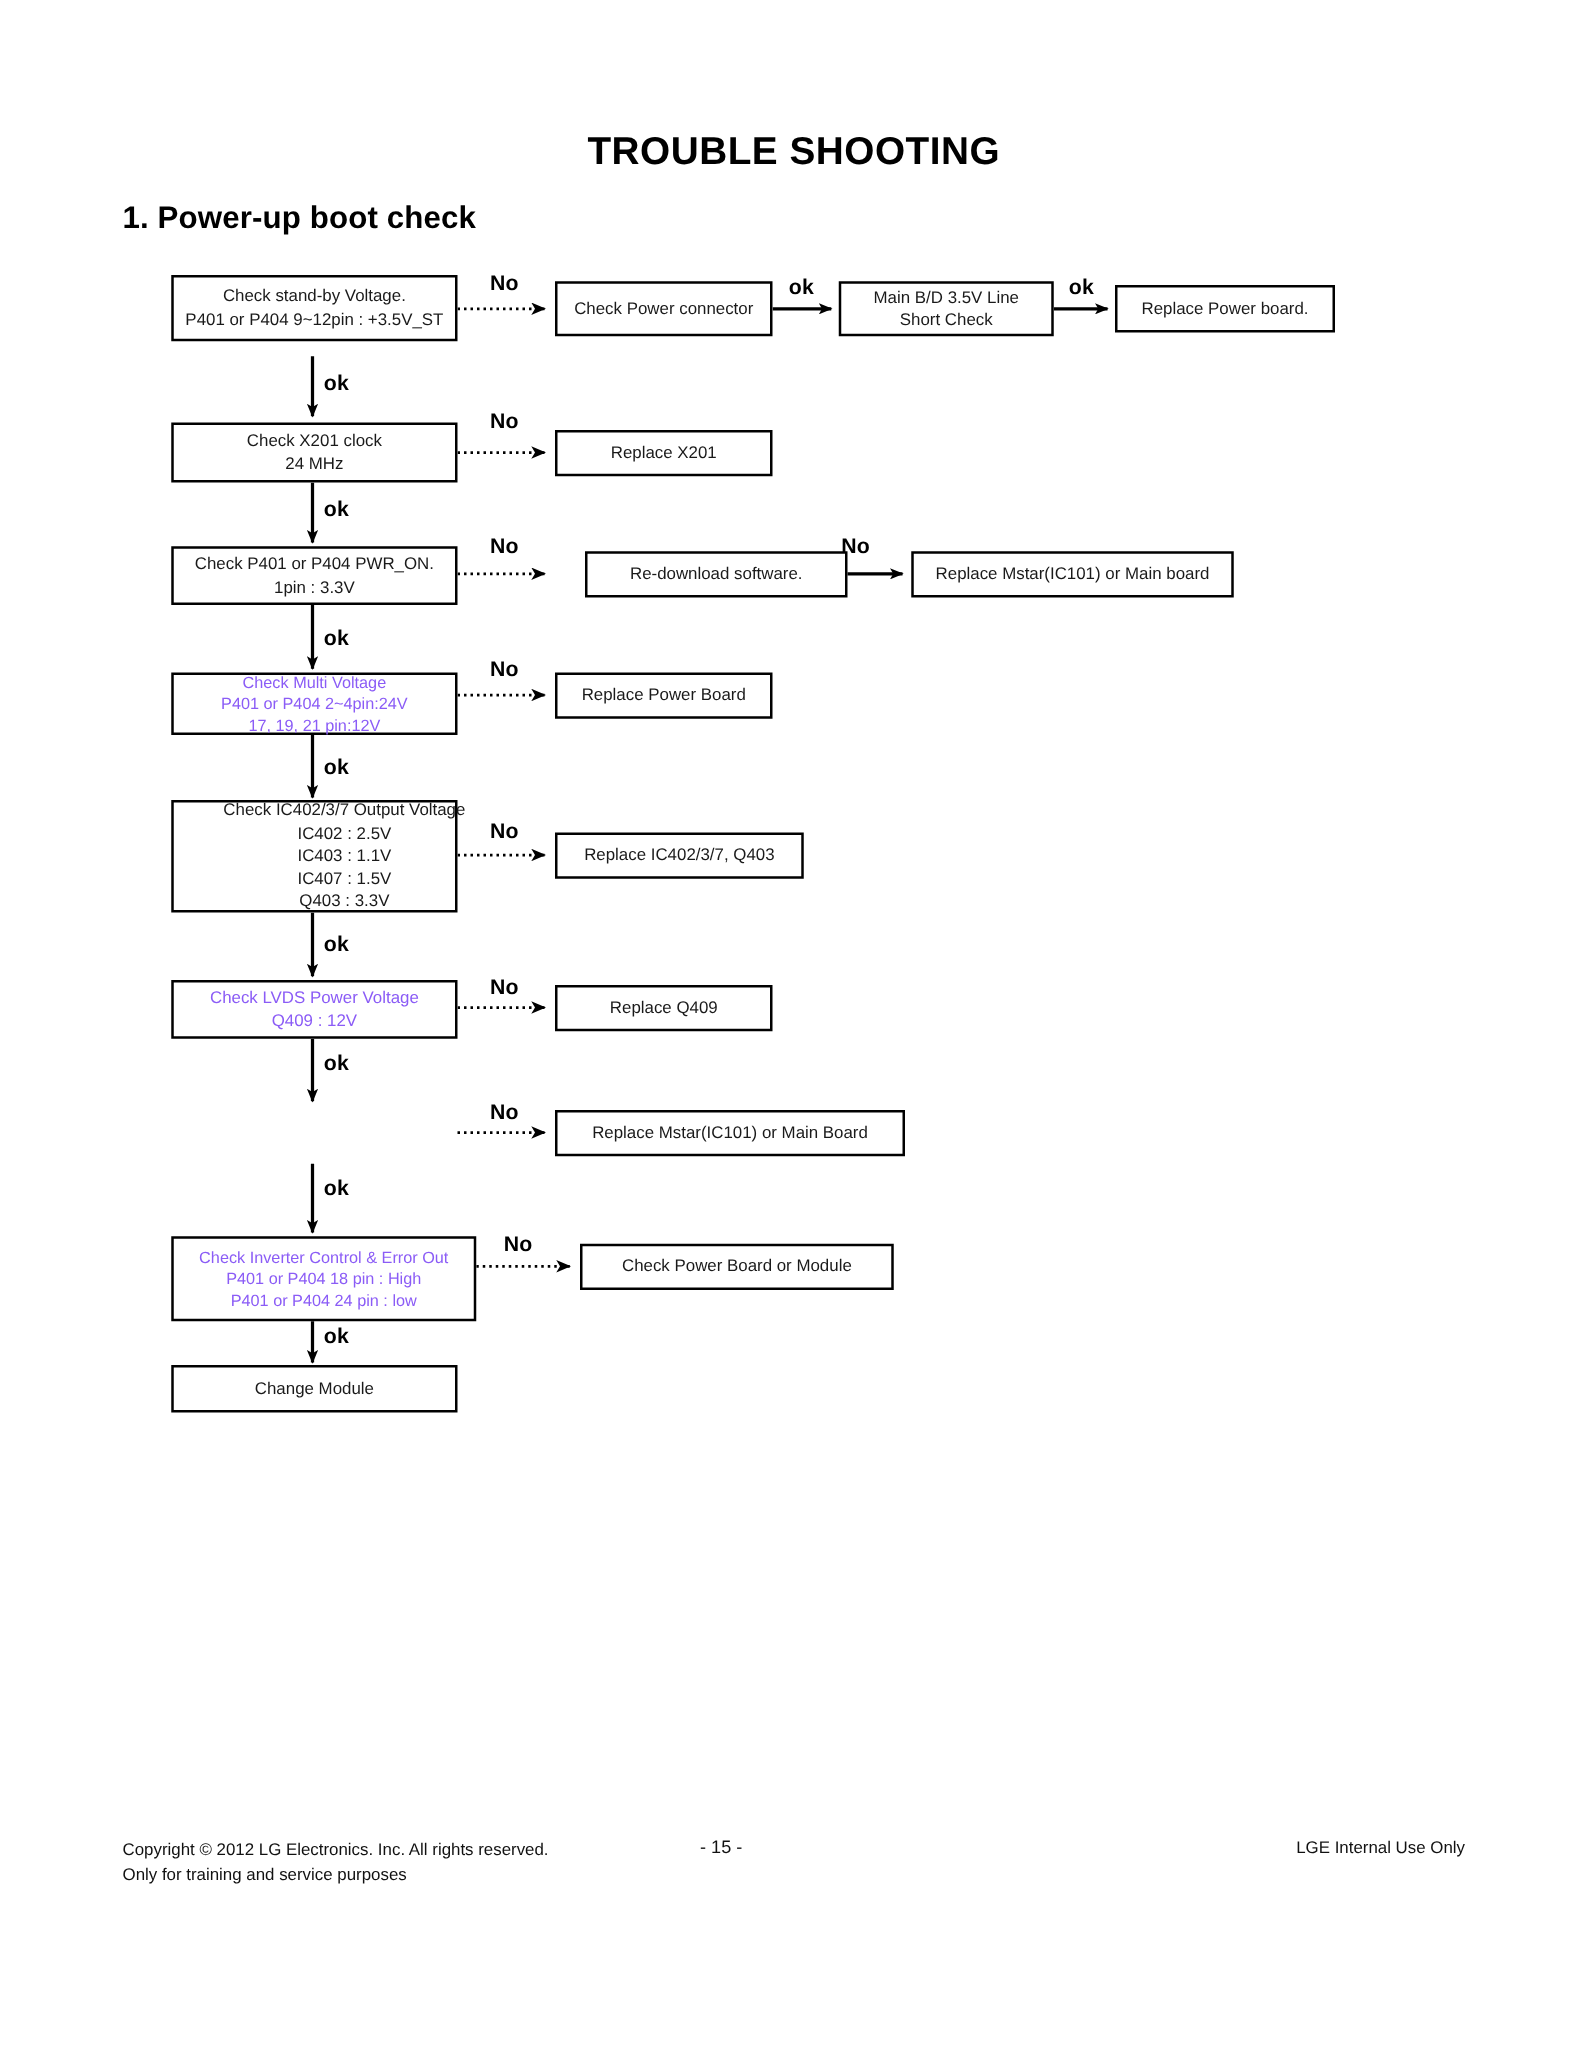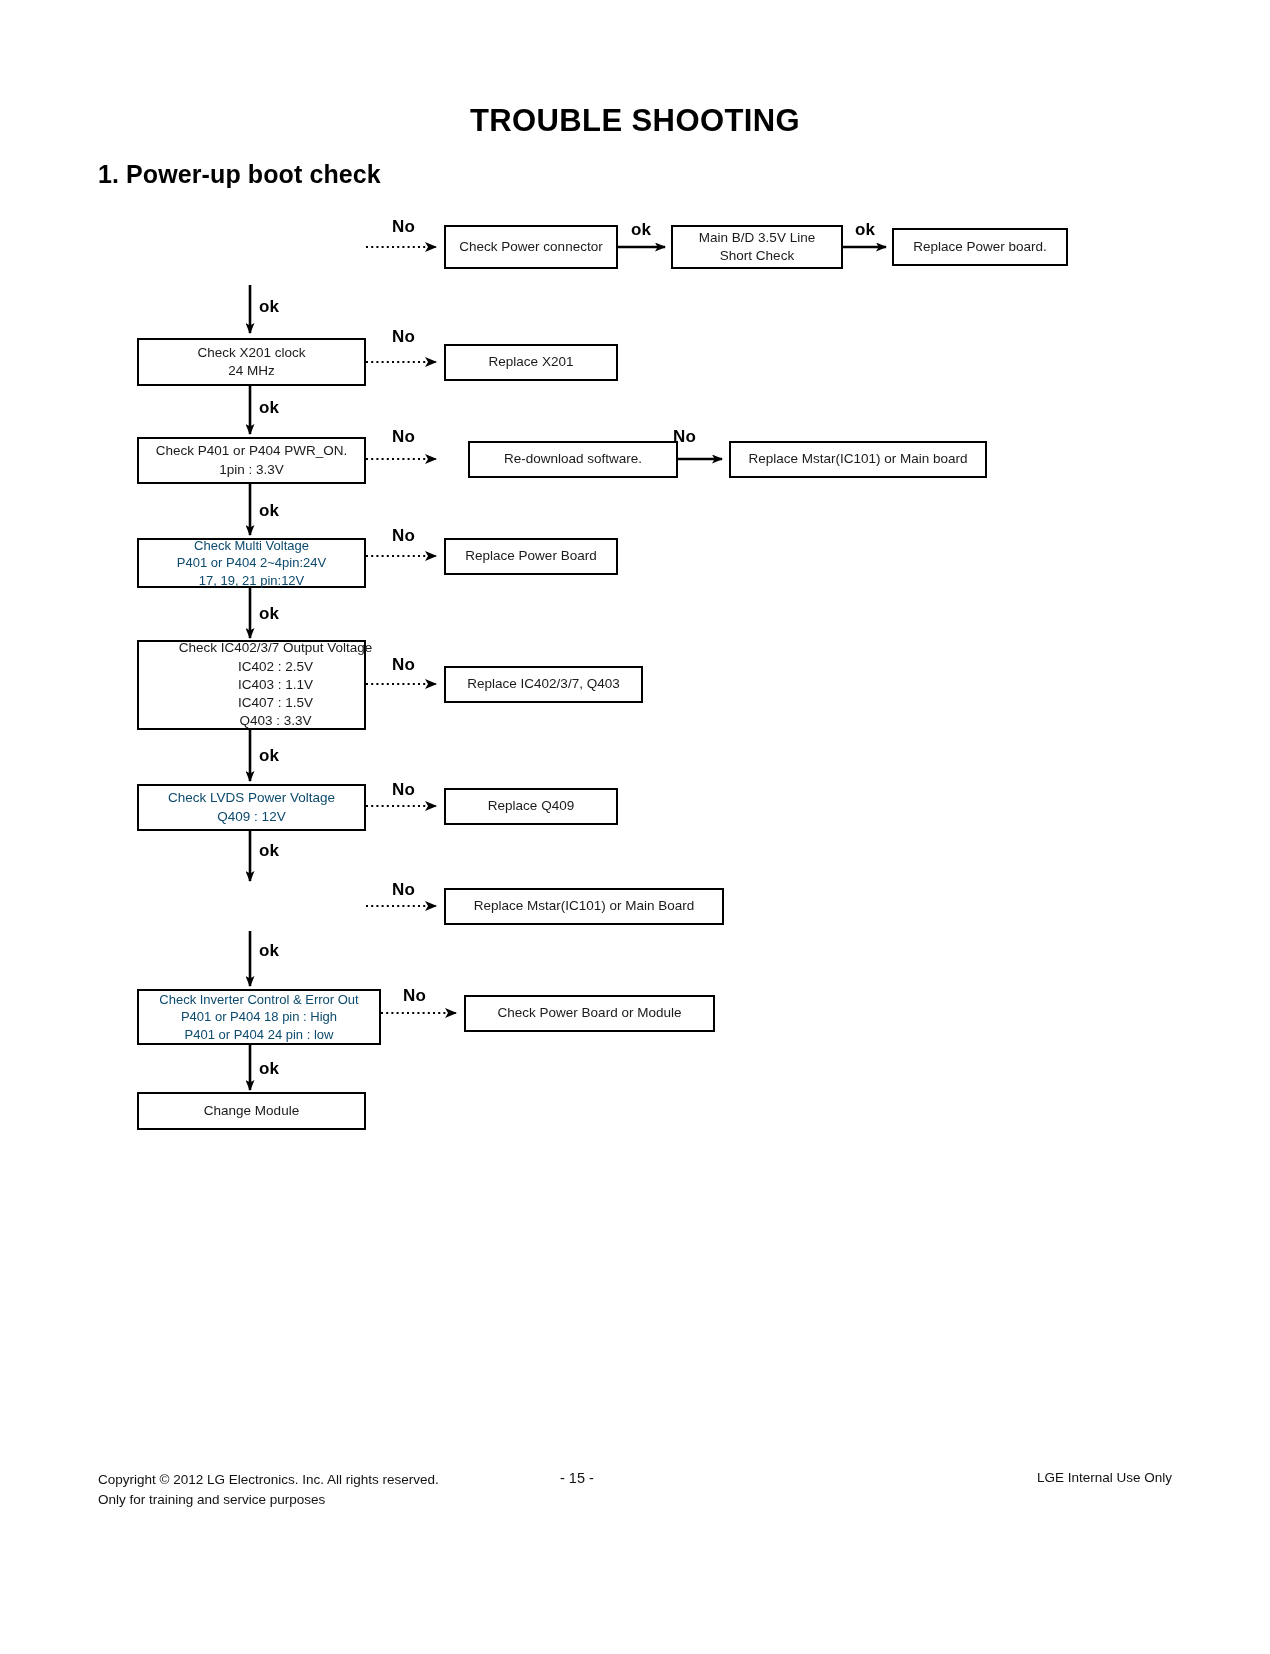--- a/index.html
+++ b/index.html
@@ -54,21 +54,21 @@
     align-items: center;
     justify-content: center;
     text-align: center;
     font-size: 13.5px;
     line-height: 1.35;
     color: #1a1a1a;
     white-space: nowrap;
     overflow: visible;
   }
   .node.soft {
-    color: #0c4a6e;
+    color: #8b5cf6;
     text-align: center;
   }
   .node .ln {
     display: block;
   }
 
   
   .edge-label {
     position: absolute;
     font-size: 17px;
@@ -161,20 +161,24 @@
 
     <line x1="366" y1="906" x2="436" y2="906" stroke="#000" stroke-width="2.2" stroke-dasharray="2,3.2" marker-end="url(#arrowDot)"></line>
 
     <line x1="250" y1="931" x2="250" y2="986" stroke="#000" stroke-width="2.6" marker-end="url(#arrowSolid)"></line>
 
     <line x1="381" y1="1013" x2="456" y2="1013" stroke="#000" stroke-width="2.2" stroke-dasharray="2,3.2" marker-end="url(#arrowDot)"></line>
 
     <line x1="250" y1="1045" x2="250" y2="1090" stroke="#000" stroke-width="2.6" marker-end="url(#arrowSolid)"></line>
   </svg>
 
+  <div class="node" style="left:137px; top:220px; width:229px; height:53px;">
+    <span class="ln">Check stand-by Voltage.</span>
+    <span class="ln">P401 or P404 9~12pin : +3.5V_ST</span>
+  </div>
 
   <div class="node" style="left:444px; top:225px; width:174px; height:44px;">
     <span class="ln">Check Power connector</span>
   </div>
 
   <div class="node" style="left:671px; top:225px; width:172px; height:44px;">
     <span class="ln">Main B/D 3.5V Line</span>
     <span class="ln">Short Check</span>
   </div>
 
@@ -258,21 +262,21 @@
   <div class="edge-label" style="left:259px; top:841px;">ok</div>
 
 
   <div class="node" style="left:444px; top:888px; width:280px; height:37px;">
     <span class="ln">Replace Mstar(IC101) or Main Board</span>
   </div>
 
   <div class="edge-label" style="left:392px; top:880px;">No</div>
   <div class="edge-label" style="left:259px; top:941px;">ok</div>
 
-  <div class="node soft" style="left:137px; top:989px; width:244px; height:56px; font-size:13px;">
+  <div class="node soft" style="left:137px; top:989px; width:244px; height:68px; font-size:13px;">
     <span class="ln">Check Inverter Control &amp; Error Out</span>
     <span class="ln">P401 or P404 18 pin : High</span>
     <span class="ln">P401 or P404 24 pin : low</span>
   </div>
 
   <div class="node" style="left:464px; top:995px; width:251px; height:37px;">
     <span class="ln">Check Power Board or Module</span>
   </div>
 
   <div class="edge-label" style="left:403px; top:986px;">No</div>

